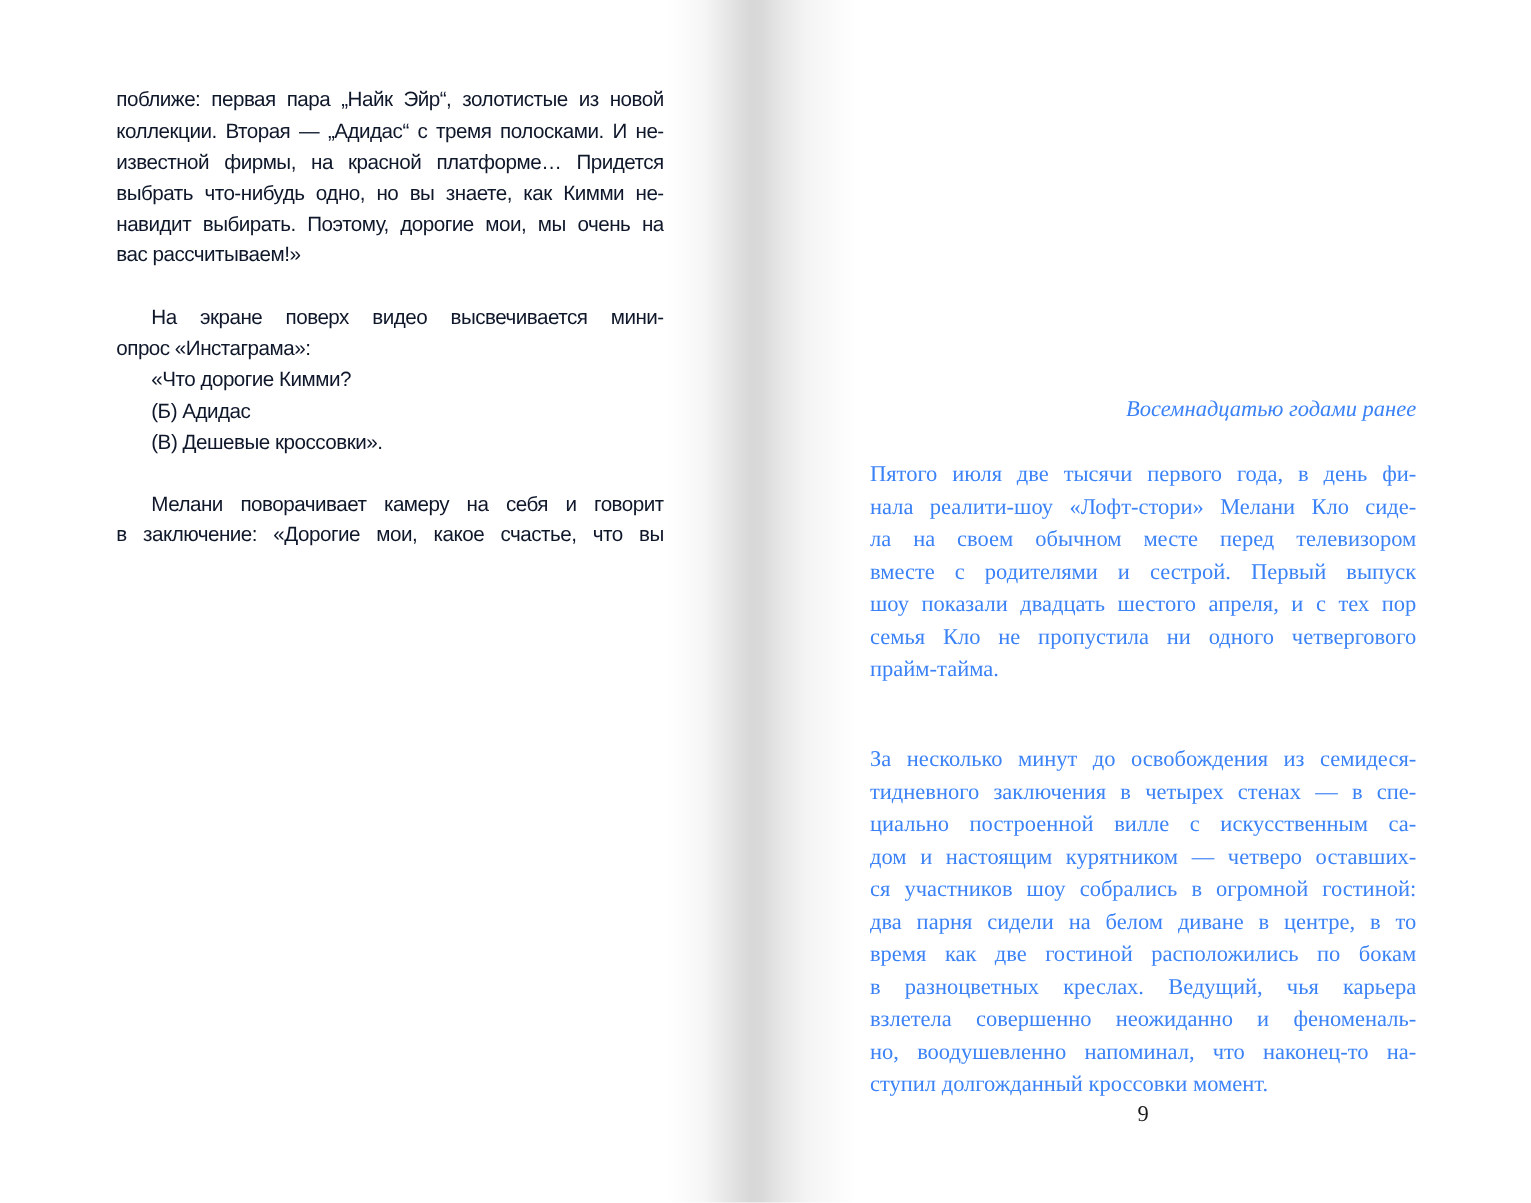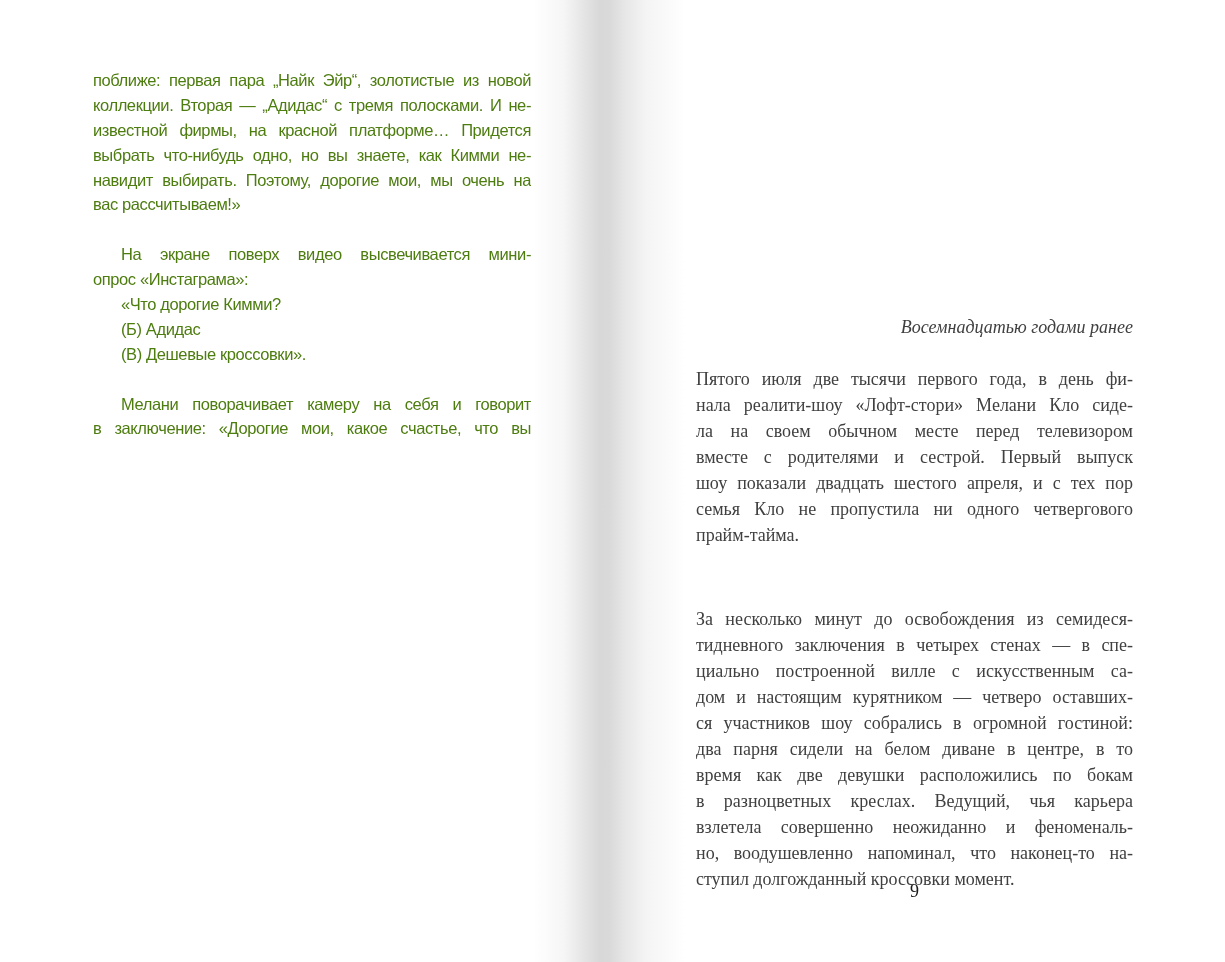--- a/index.html
+++ b/index.html
@@ -16,36 +16,36 @@
     background: linear-gradient(90deg,
       #ffffff 0%, #f6f6f6 20%, #e4e4e4 34%,
       #d8d8d8 44%, #d9d9d9 50%, #e6e6e6 60%,
       #f4f4f4 74%, #ffffff 100%);
   }
   .page { position: absolute; }
   .page-left {
     left: 93px; top: 68px; width: 438px;
     font-family: "Liberation Sans", "DejaVu Sans", sans-serif;
     font-size: 16.5px; letter-spacing: -0.4px;
-    color: #4d7c0f;
+    color: #0f172a;
   }
   .page-right {
     left: 696px; top: 314px; width: 437px;
     font-family: "Liberation Serif", "DejaVu Serif", serif;
     font-size: 18px;
-    color: #404040;
+    color: #3b82f6;
   }
   .line { overflow: hidden; white-space: normal; }
   .page-left  .line { height: 24.9px; line-height: 24.9px; }
   .page-right .line { height: 26px;   line-height: 26px; }
   .fill   { text-align: justify; text-align-last: justify; }
   .indent { text-indent: 28px; }
   .gap-1-sans  { margin-top: 24.9px; }
   .gap-1-serif { margin-top: 26px; }
-  .gap-2-serif { margin-top: 58px; }
+  .gap-2-serif { margin-top: 46px; }
   .section-heading {
     height: 26px; line-height: 26px;
     font-style: italic;
     text-align: right;
   }
   .page-number {
     position: absolute; left: 696px; top: 878px; width: 437px;
     height: 26px; line-height: 26px;
     text-align: center;
     font-family: "Liberation Serif", "DejaVu Serif", serif;
@@ -94,21 +94,21 @@
         <div class="line fill">семья Кло не пропустила ни одного четвергового</div>
         <div class="line">прайм-тайма.</div>
       </div>
     <div class="para gap-2-serif">
         <div class="line fill">За несколько минут до освобождения из семидеся-</div>
         <div class="line fill">тидневного заключения в четырех стенах — в спе-</div>
         <div class="line fill">циально построенной вилле с искусственным са-</div>
         <div class="line fill">дом и настоящим курятником — четверо оставших-</div>
         <div class="line fill">ся участников шоу собрались в огромной гостиной:</div>
         <div class="line fill">два парня сидели на белом диване в центре, в то</div>
-        <div class="line fill">время как две девушки расположились по бокам</div>
+        <div class="line fill">время как две гостиной расположились по бокам</div>
         <div class="line fill">в разноцветных креслах. Ведущий, чья карьера</div>
         <div class="line fill">взлетела совершенно неожиданно и феноменаль-</div>
         <div class="line fill">но, воодушевленно напоминал, что наконец-то на-</div>
         <div class="line">ступил долгожданный кроссовки момент.</div>
       </div>
   </div>
 
   <div class="page-number">9</div>
 
 </div>

